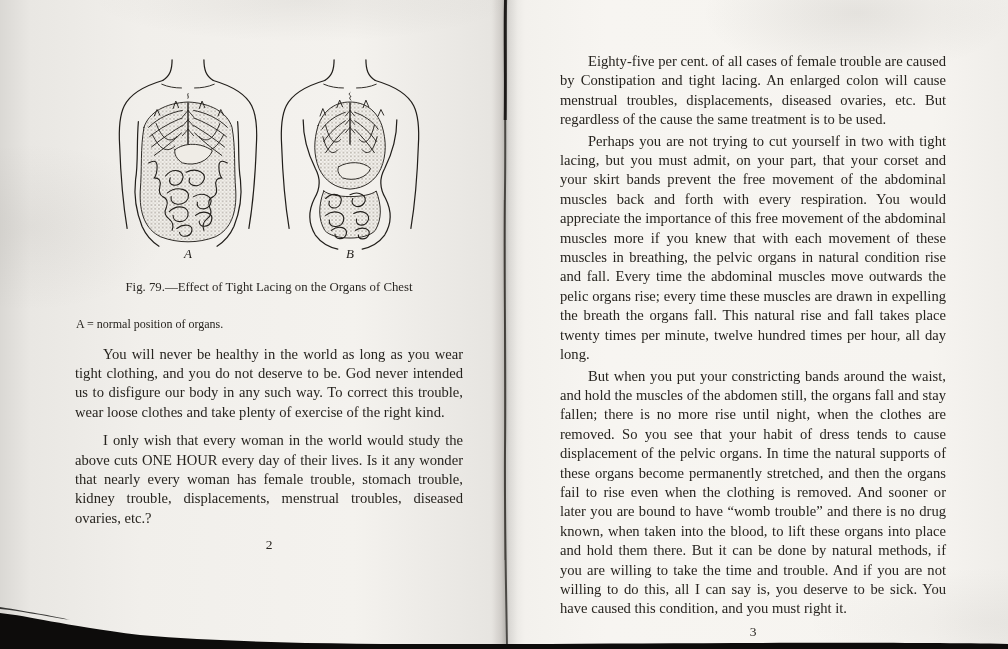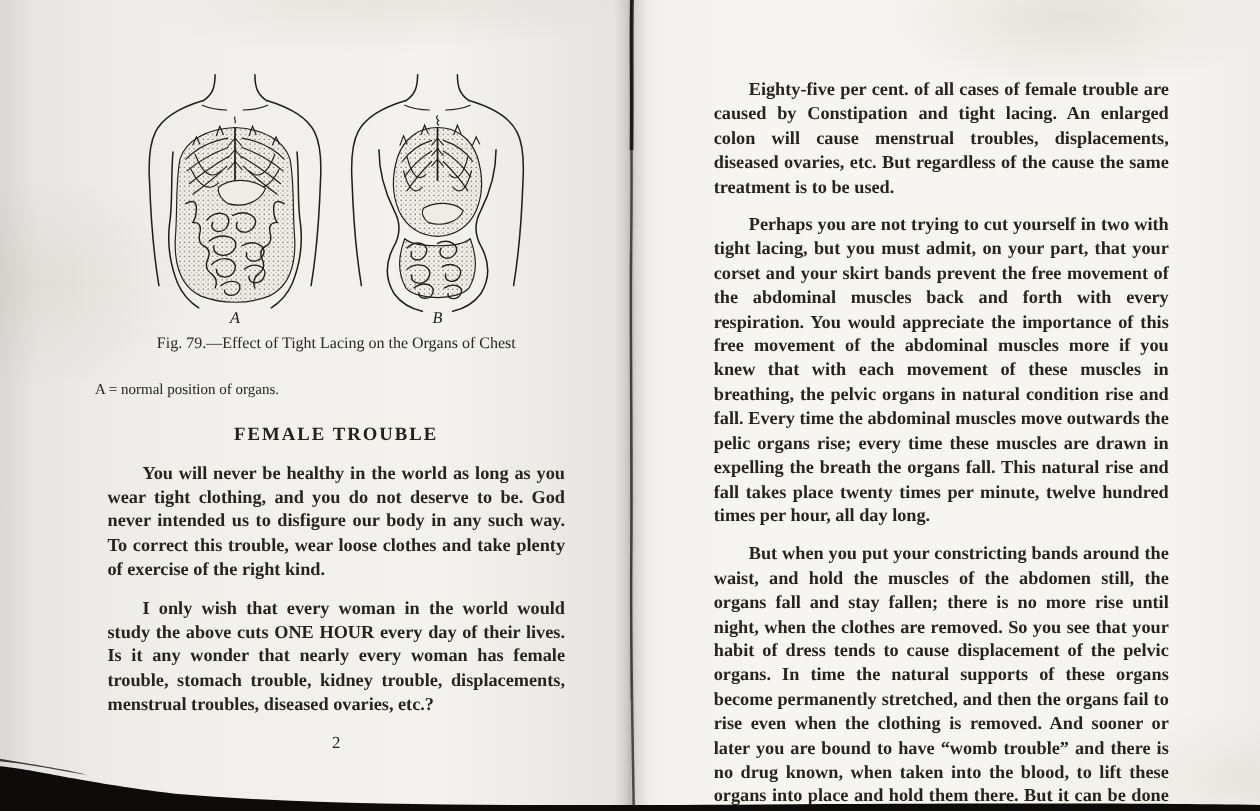--- a/index.html
+++ b/index.html
@@ -32,26 +32,26 @@
   .gutter svg{position:absolute;left:0;top:0;}
   .edge-bottom{position:absolute;left:0;bottom:0;width:1008px;height:42px;}
   .content{position:absolute;top:0;}
   .left-content{left:75px;top:58px;width:388px;}
   .right-content{left:560px;top:52px;width:386px;}
 
   .figure-row{display:flex;justify-content:center;gap:10px;}
   .torso{display:flex;flex-direction:column;align-items:center;}
   .torso svg{display:block;}
   .torso-label{font-style:italic;font-size:13px;margin-top:-4px;color:#1f1c19;}
-  .caption{margin-top:5px;text-align:center;font-size:12.8px;line-height:15.5px;color:#2a2723;}
+  .caption{margin-top:18px;text-align:center;font-size:12.8px;line-height:15.5px;color:#2a2723;}
   .legend{display:flex;justify-content:space-between;margin-top:21px;font-size:12px;color:#27241f;padding:0 1px;}
   .heading{margin-top:21px;text-align:center;font-size:15px;font-weight:700;letter-spacing:1.6px;color:#24211d;}
   .para{
     font-size:14.6px;line-height:19.4px;text-align:justify;
-    text-indent:28px;margin:11px;color:#27241f;font-weight:bold;
+    text-indent:28px;margin:0;color:#27241f;
   }
   .left-content .para:first-of-type{margin-top:13px;}
   .left-content .para + .para{margin-top:9px;}
   .right-content .para + .para{margin-top:2px;}
   .page-num{text-align:center;font-size:13.5px;margin-top:9px;color:#27241f;}
   .right-content .page-num{margin-top:5px;}
 </style>
 </head>
 <body>
 
@@ -197,21 +197,20 @@
     </div>
 
     <div class="caption">
       <div>Fig. 79.—Effect of Tight Lacing on the Organs of Chest</div>
     </div>
 
     <div class="legend">
       <span>A = normal position of organs.</span>
     </div>
 
-    <div class="heading">FEMALE TROUBLE</div>
 
     <p class="para">You will never be healthy in the world as long as you wear tight clothing, and you do not deserve to be.  God never intended us to disfigure our body in any such way.  To correct this trouble, wear loose clothes and take plenty of exercise of the right kind.</p>
     <p class="para">I only wish that every woman in the world would study the above cuts ONE HOUR every day of their lives.  Is it any wonder that nearly every woman has female trouble, stomach trouble, kidney trouble, displacements, menstrual troubles, diseased ovaries, etc.?</p>
 
     <div class="page-num">2</div>
   </div>
 
   <div class="content right-content">
     <p class="para">Eighty-five per cent. of all cases of female trouble are caused by Constipation and tight lacing.  An enlarged colon will cause menstrual troubles, displacements, diseased ovaries, etc.  But regardless of the cause the same treatment is to be used.</p>
     <p class="para">Perhaps you are not trying to cut yourself in two with tight lacing, but you must admit, on your part, that your corset and your skirt bands prevent the free movement of the abdominal muscles back and forth with every respiration.  You would appreciate the importance of this free movement of the abdominal muscles more if you knew that with each movement of these muscles in breathing, the pelvic organs in natural condition rise and fall.  Every time the abdominal muscles move outwards the pelic organs rise; every time these muscles are drawn in expelling the breath the organs fall.  This natural rise and fall takes place twenty times per minute, twelve hundred times per hour, all day long.</p>

